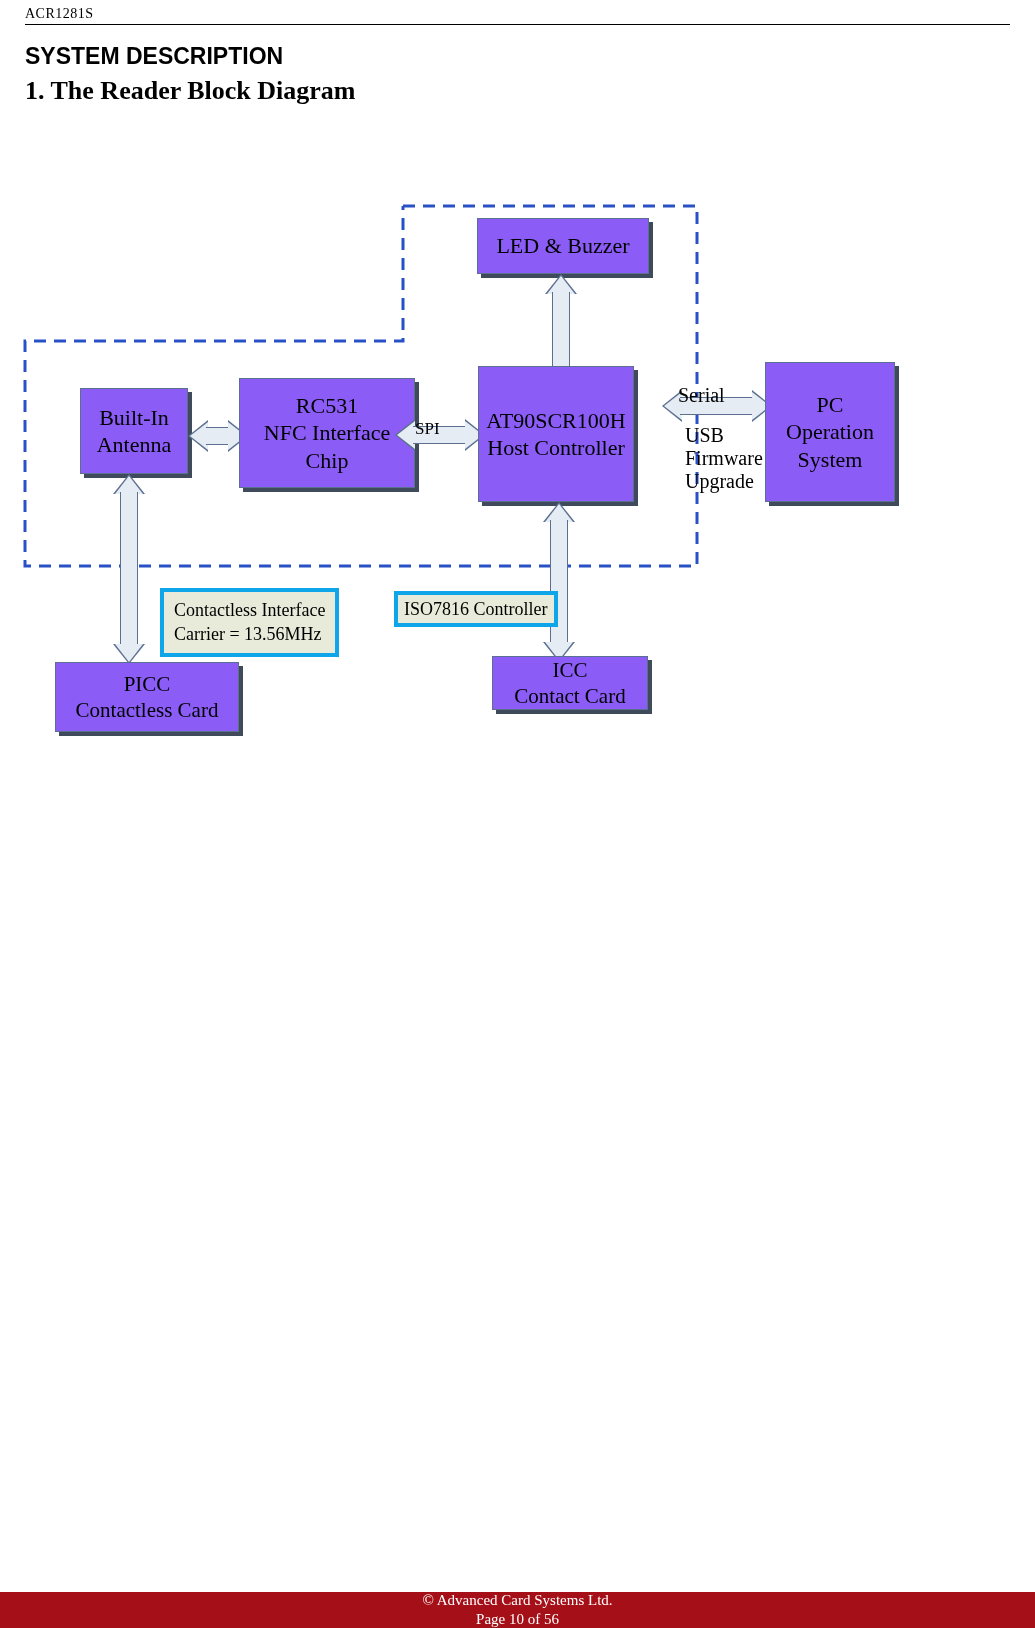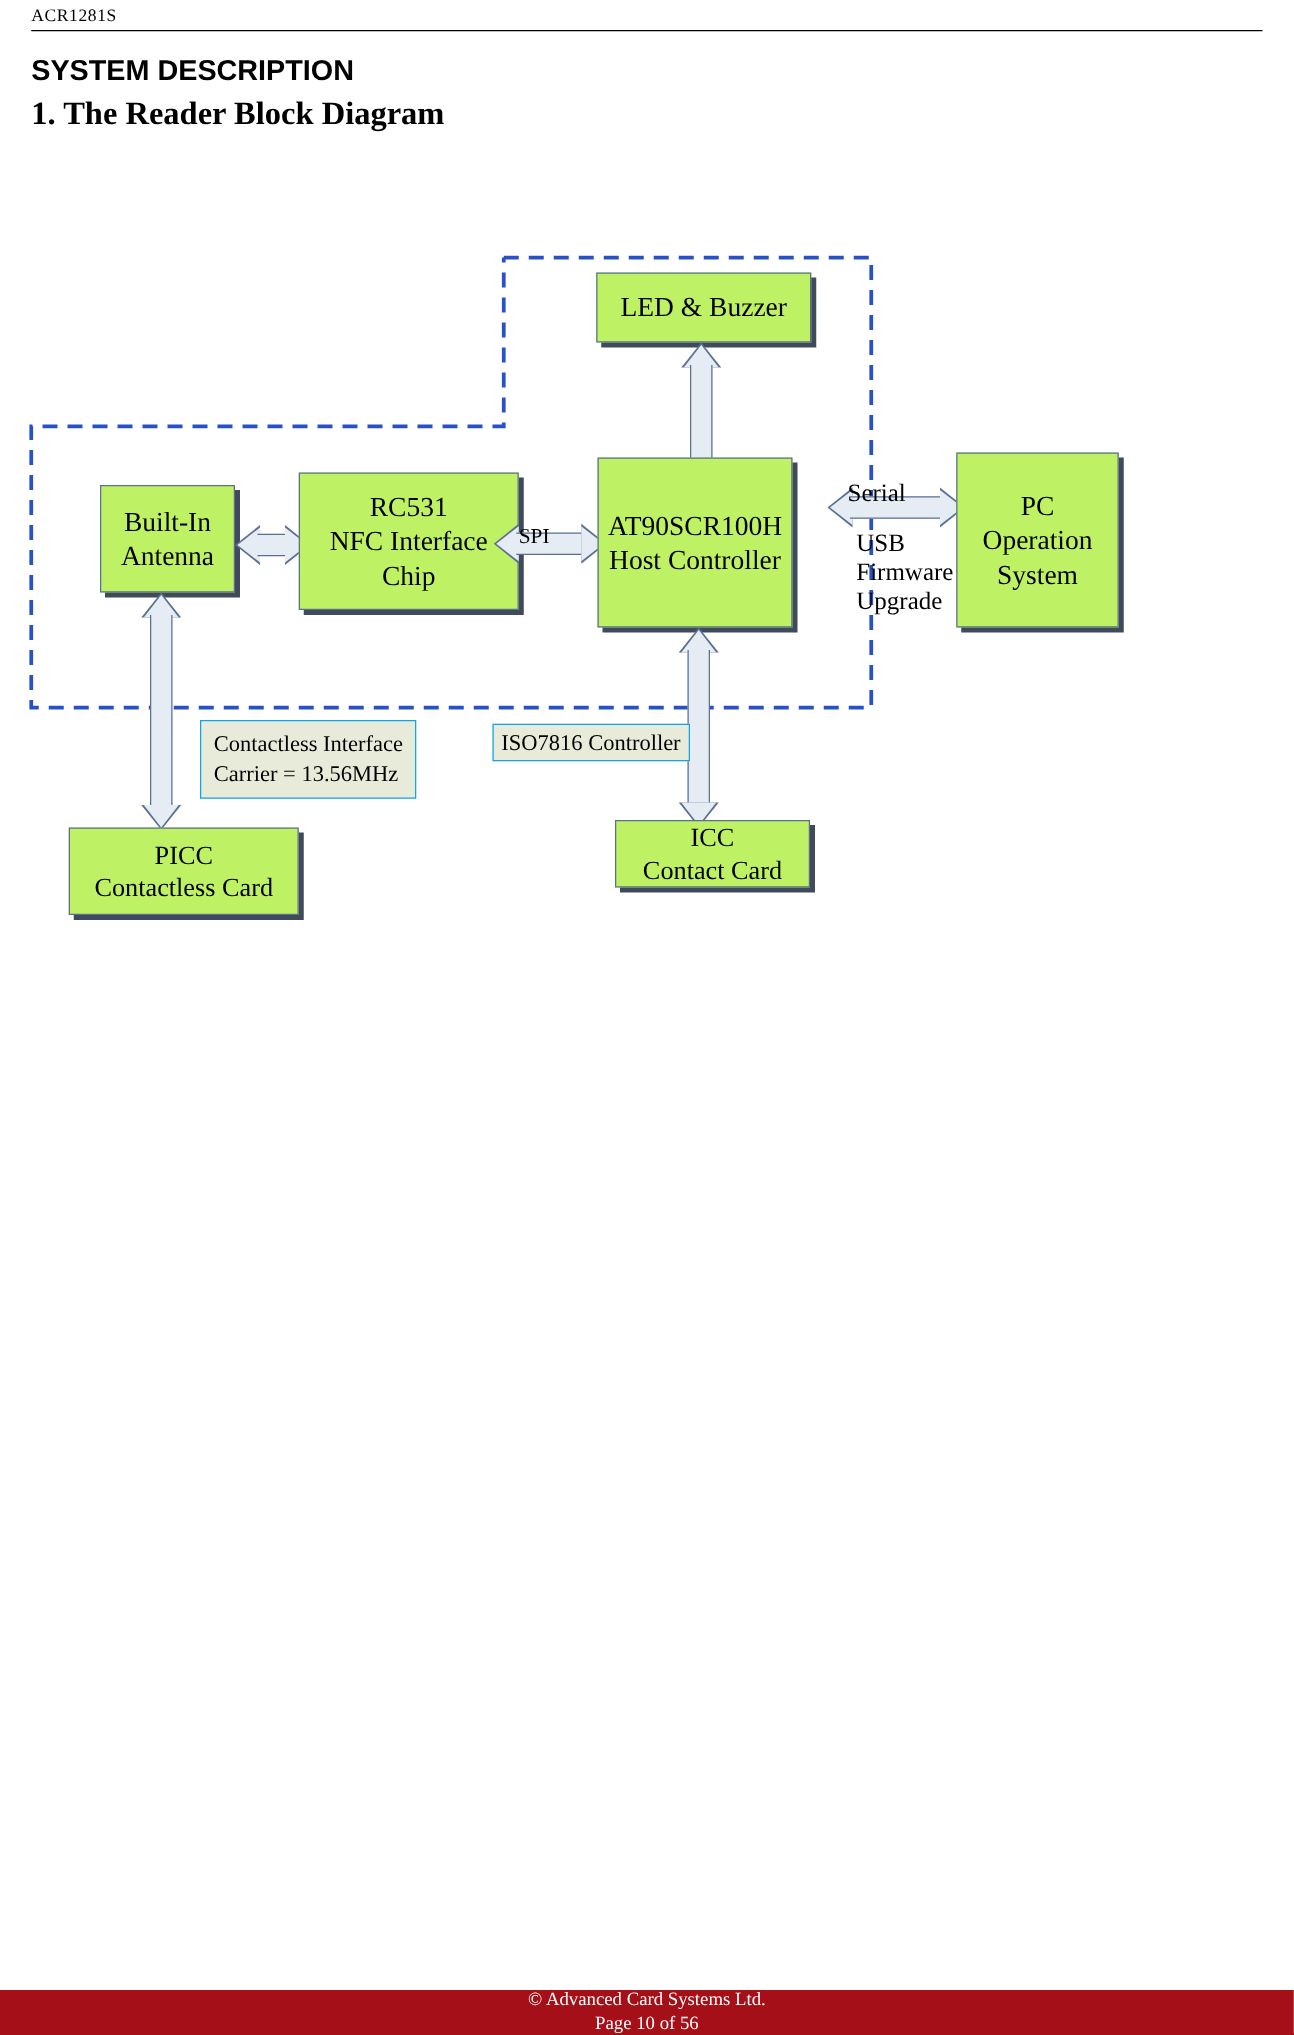--- a/index.html
+++ b/index.html
@@ -44,40 +44,41 @@
   
   .dash-svg {
     position: absolute;
     left: 0; top: 0;
     overflow: visible;
     pointer-events: none;
   }
 
   .block {
     position: absolute;
-    background: #bef264;
+    background: #8b5cf6;
     border: 1.5px solid #5b7091;
     text-align: center;
     display: flex;
     flex-direction: column;
     justify-content: center;
     align-items: center;
     font-size: 22px;
     line-height: 1.25;
     box-shadow: 4px 4px 0 #3f4a5a;
   }
   .block.small-font { font-size: 21px; }
 
   .label-box {
     position: absolute;
     background: #e8ebd9;
-    border: 1px solid #0ea5e9;
+    border: 4px solid #0ea5e9;
     font-size: 18px;
     padding: 6px 10px;
     line-height: 1.35;
+    margin-top: 12px;
   }
   .label-plain {
     position: absolute;
     font-size: 22px;
   }
   .label-inline {
     position: absolute;
     font-size: 20px;
     line-height: 1.15;
   }

